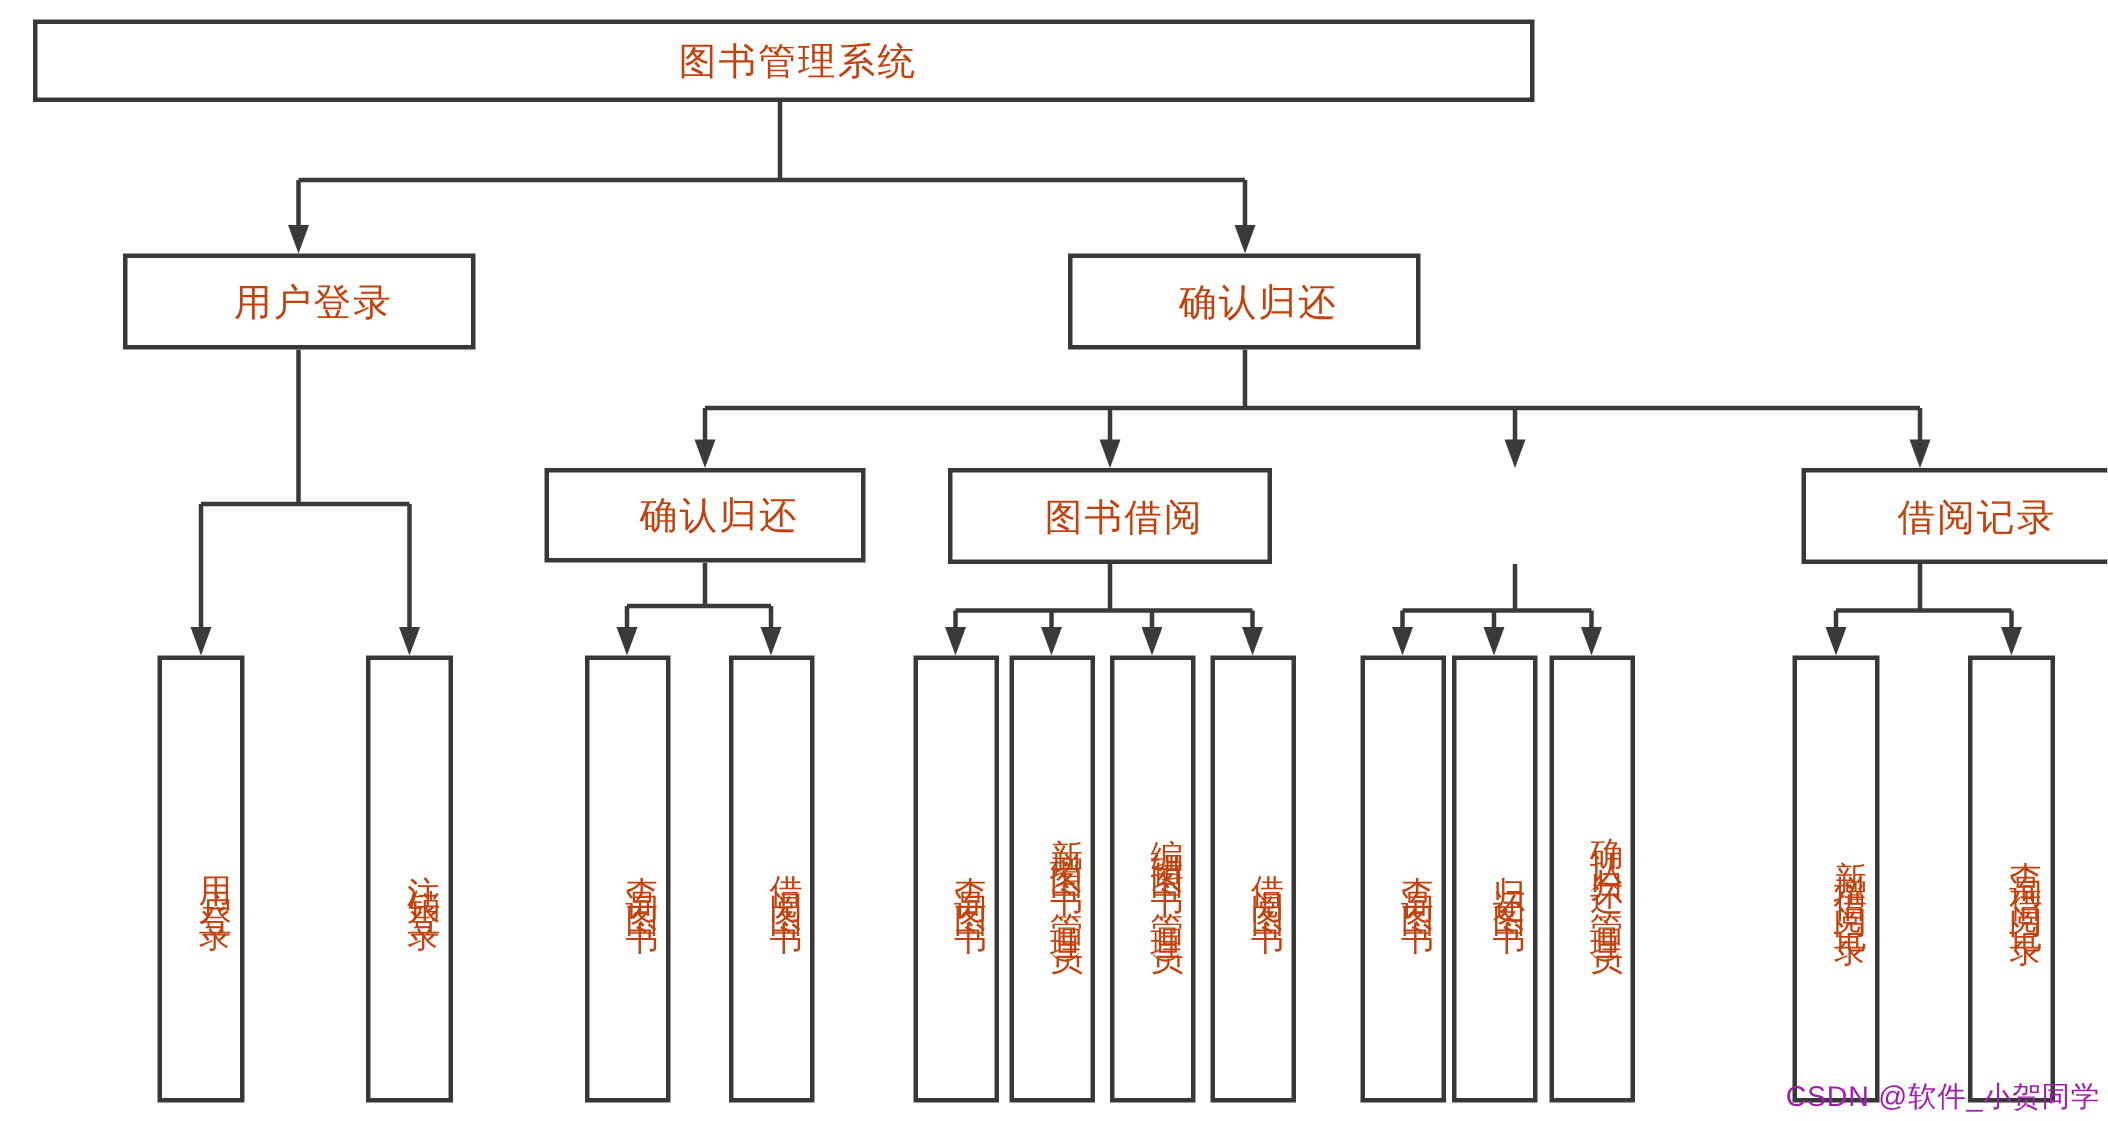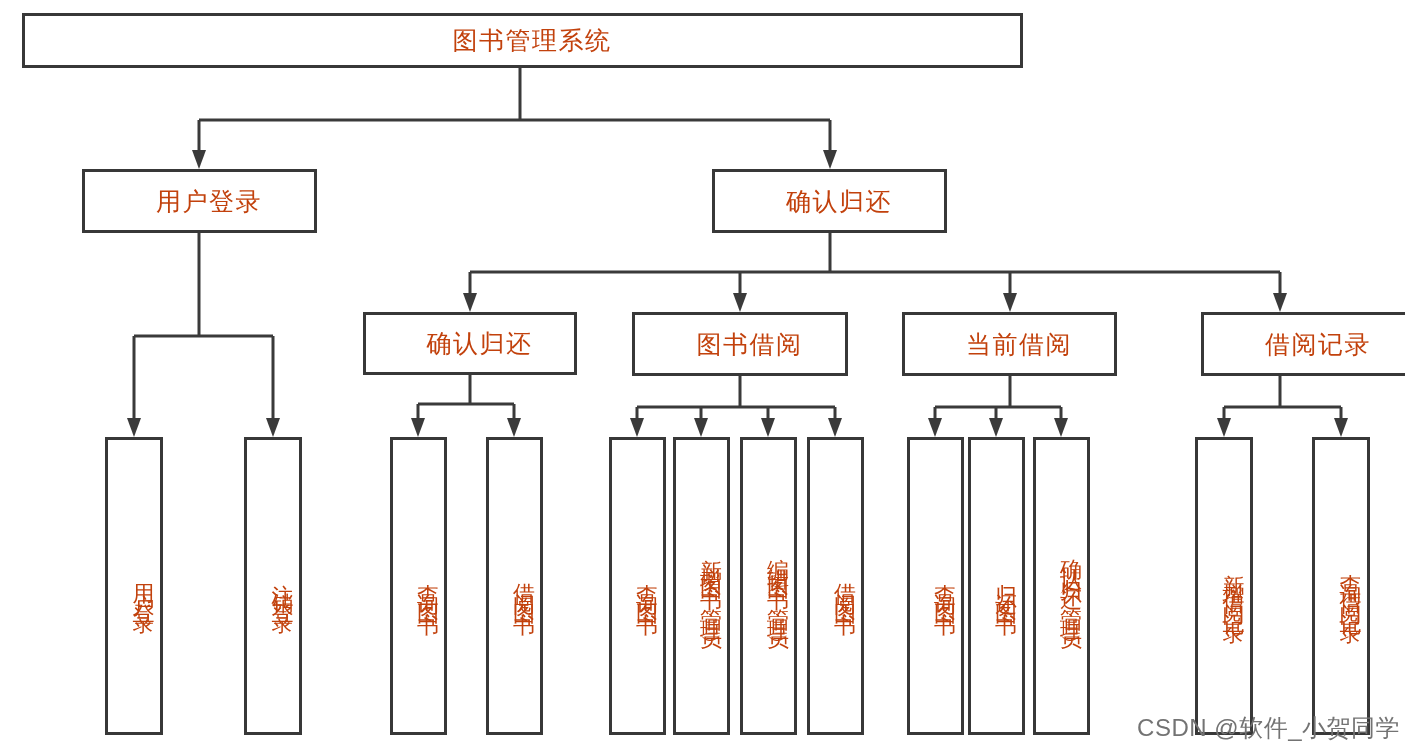--- a/index.html
+++ b/index.html
@@ -28,23 +28,23 @@
     writing-mode:vertical-rl;
     text-orientation:mixed;
     font-size:22px;
     line-height:1;
     letter-spacing:10px;
     white-space:nowrap;
   }
   .watermark{
     position:absolute;
     right:5px;bottom:3px;
-    font-size:24px;
+    font-size:19px;
     letter-spacing:0.5px;
-    color:#737373;
+    color:#a21caf;
     z-index:6;
     white-space:nowrap;
   }
 </style>
 </head>
 <body>
 
 <div class="stage">
 
   <svg class="connectors" viewBox="0 0 1405 747" xmlns="http://www.w3.org/2000/svg">
@@ -100,23 +100,20 @@
   <div class="box" style="left:712px;top:169px;width:235px;height:64px">
     <span class="h-label">确认归还</span>
   </div>
 
   <div class="box" style="left:363px;top:312px;width:214px;height:63px">
     <span class="h-label">确认归还</span>
   </div>
   <div class="box" style="left:632px;top:312px;width:216px;height:64px">
     <span class="h-label">图书借阅</span>
   </div>
-  <div class="box" style="left:902px;top:312px;width:215px;height:64px">
-    <span class="h-label">当前借阅</span>
-  </div>
   <div class="box" style="left:1201px;top:312px;width:215px;height:64px">
     <span class="h-label">借阅记录</span>
   </div>
 
   <div class="box" style="left:105px;top:437px;width:58px;height:298px">
     <span class="v-label">用户登录</span>
   </div>
   <div class="box" style="left:244px;top:437px;width:58px;height:298px">
     <span class="v-label">注销登录</span>
   </div>

